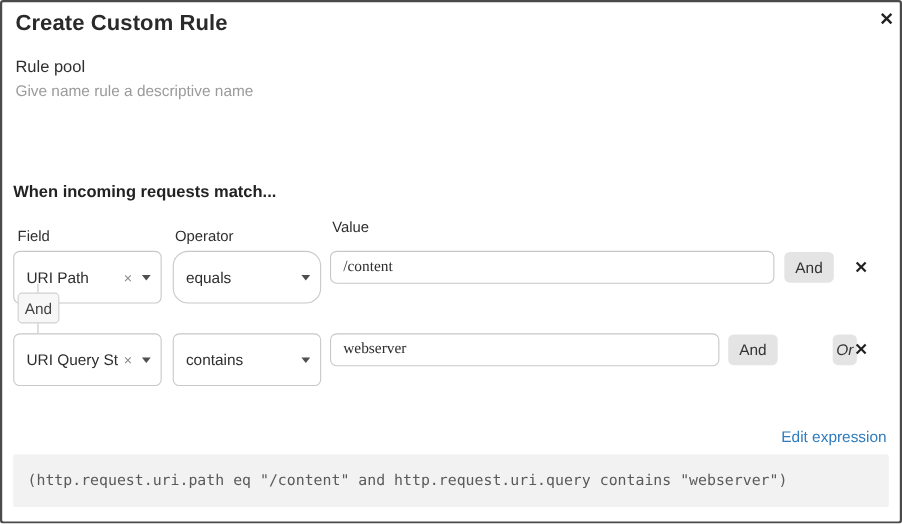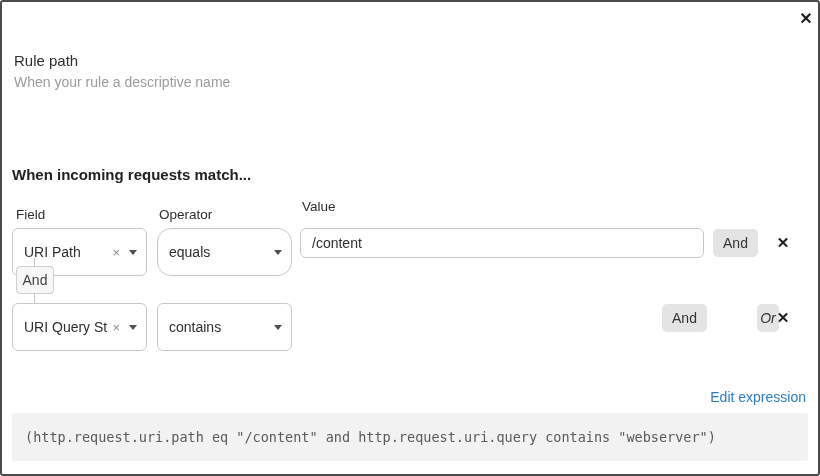--- a/index.html
+++ b/index.html
@@ -41,21 +41,21 @@
     font-family:"Liberation Sans", sans-serif;
     font-size:14px; color:#333;
     padding:0 12px;
     outline:none;
     width:100%; height:100%;
   }
 
   .value-input {
     border:1px solid #c8c8c8; border-radius:6px;
     background:#fff;
-    font-family:Liberation Sans, sans-serif;
+    font-family:Liberation Serif, serif;
     font-size:14px; color:#2e2e2e;
     padding:0 11px;
     outline:none;
     width:100%; height:100%;
   }
 
   .section-heading {
     font-size:15px; font-weight:700; color:#222;
   }
 
@@ -126,24 +126,25 @@
     font-family:"DejaVu Sans Mono", monospace;
     font-size:13.5px; color:#5a5a5a;
     white-space:nowrap;
   }
 </style>
 </head>
 <body>
 
 <div class="dialog">
 
+  <div class="abs dialog-title">Create Custom Rule</div>
   <div class="abs close-btn">✕</div>
 
-  <div class="abs field-label" style="left:12px; top:50px;">Rule path</div>
-  <div class="abs hint-text" style="left:12px; top:72px;">When your rule a descriptive name</div>
+  <div class="abs field-label" style="left:12px; top:50px;">Rule pool</div>
+  <div class="abs hint-text" style="left:12px; top:72px;">Give name rule a descriptive name</div>
 
   <div class="abs section-heading" style="left:10px; top:164px;">When incoming requests match...</div>
 
   <div class="abs col-label" style="left:14px; top:205px;">Field</div>
   <div class="abs col-label" style="left:157px; top:205px;">Operator</div>
   <div class="abs col-label" style="left:300px; top:197px;">Value</div>
 
   <div class="abs select-box" style="left:10px; top:226px; width:135px;">
     <span class="sel-text">URI Path</span>
     <span class="clear-x">×</span>
@@ -165,20 +166,23 @@
 
   <div class="abs select-box" style="left:10px; top:301px; width:135px;">
     <span class="sel-text">URI Query St...</span>
     <span class="clear-x">×</span>
     <span class="caret"></span>
   </div>
   <div class="abs select-box" style="left:155px; top:301px; width:135px;">
     <span class="sel-text">contains</span>
     <span class="caret"></span>
   </div>
+  <div class="abs" style="left:298px; top:301px; width:354px; height:30px;">
+    <input class="value-input" type="text" value="webserver" style="">
+  </div>
   <button class="abs join-btn" style="left:660px; top:302px; width:45px;">And</button>
   <button class="abs join-btn" style="left:755px; top:302px; width:22px;font-style:italic;">Or</button>
   <div class="abs remove-x" style="left:771px; top:302px;">✕</div>
 
   <div class="abs edit-link" style="right:12px; top:387px;">Edit expression</div>
   <div class="abs code-block" style="left:10px; top:411px; width:796px; height:48px;">
     <span>(http.request.uri.path eq "/content" and http.request.uri.query contains "webserver")</span>
   </div>
 
 </div>

